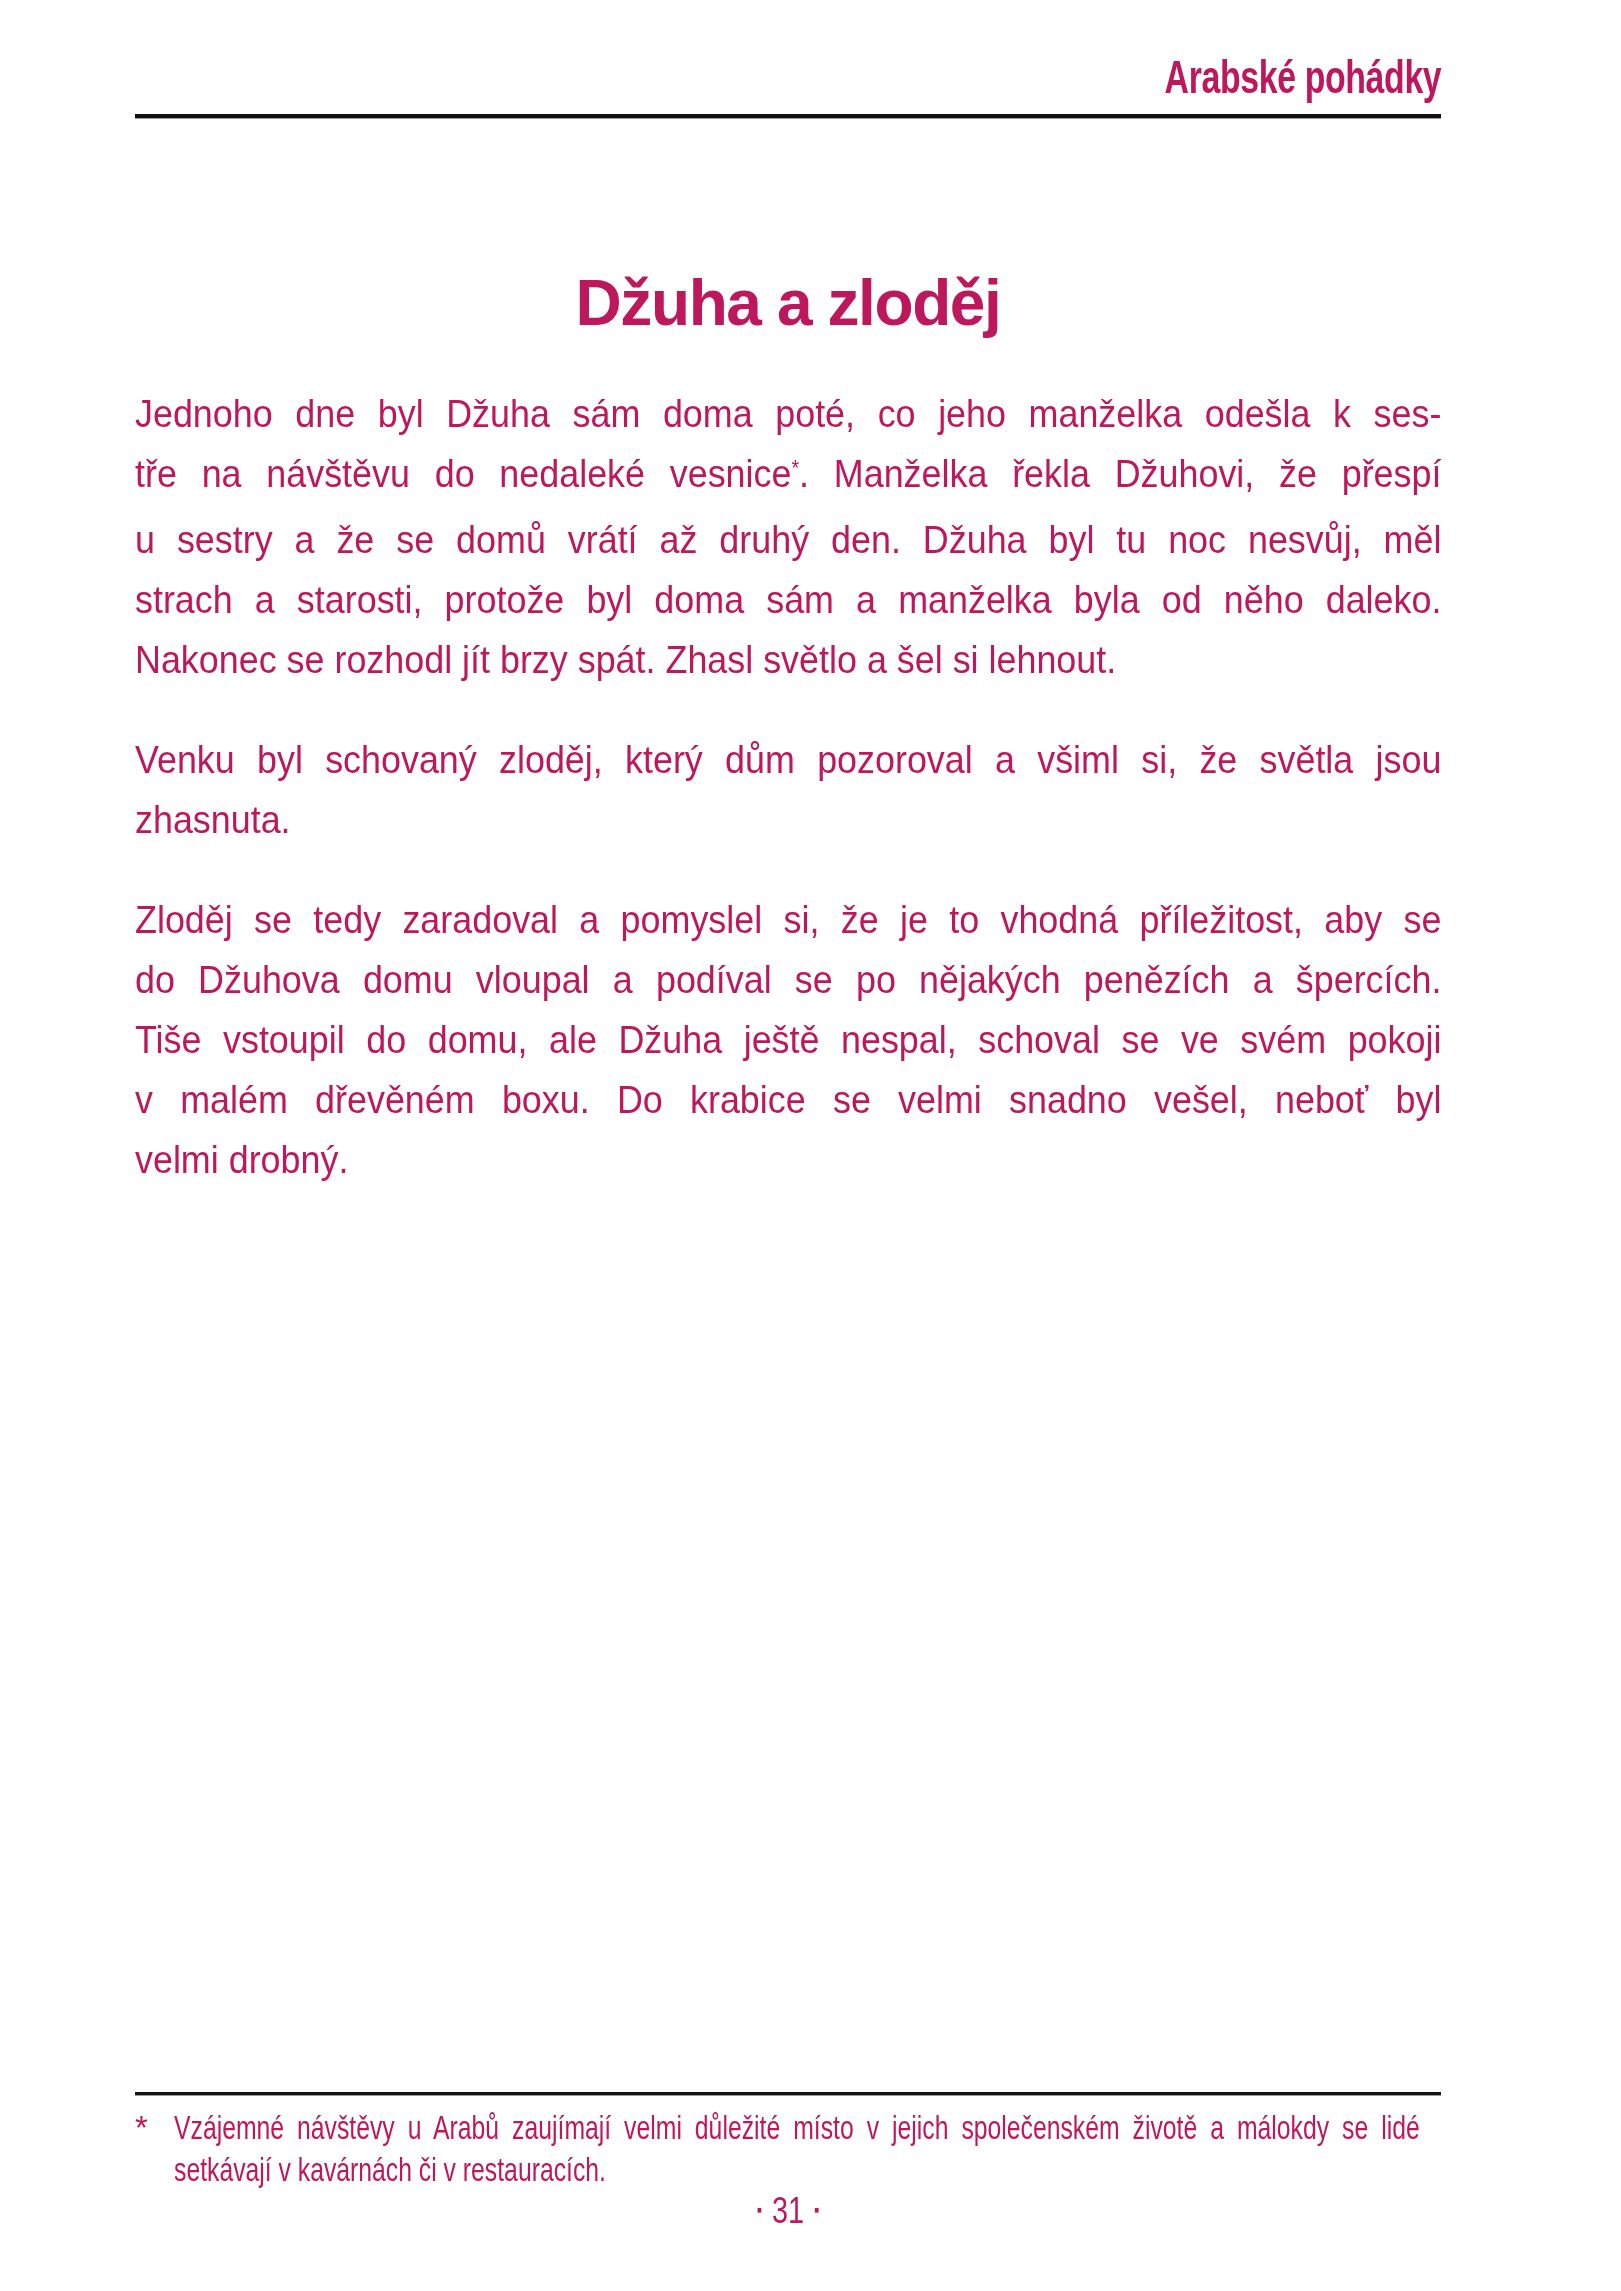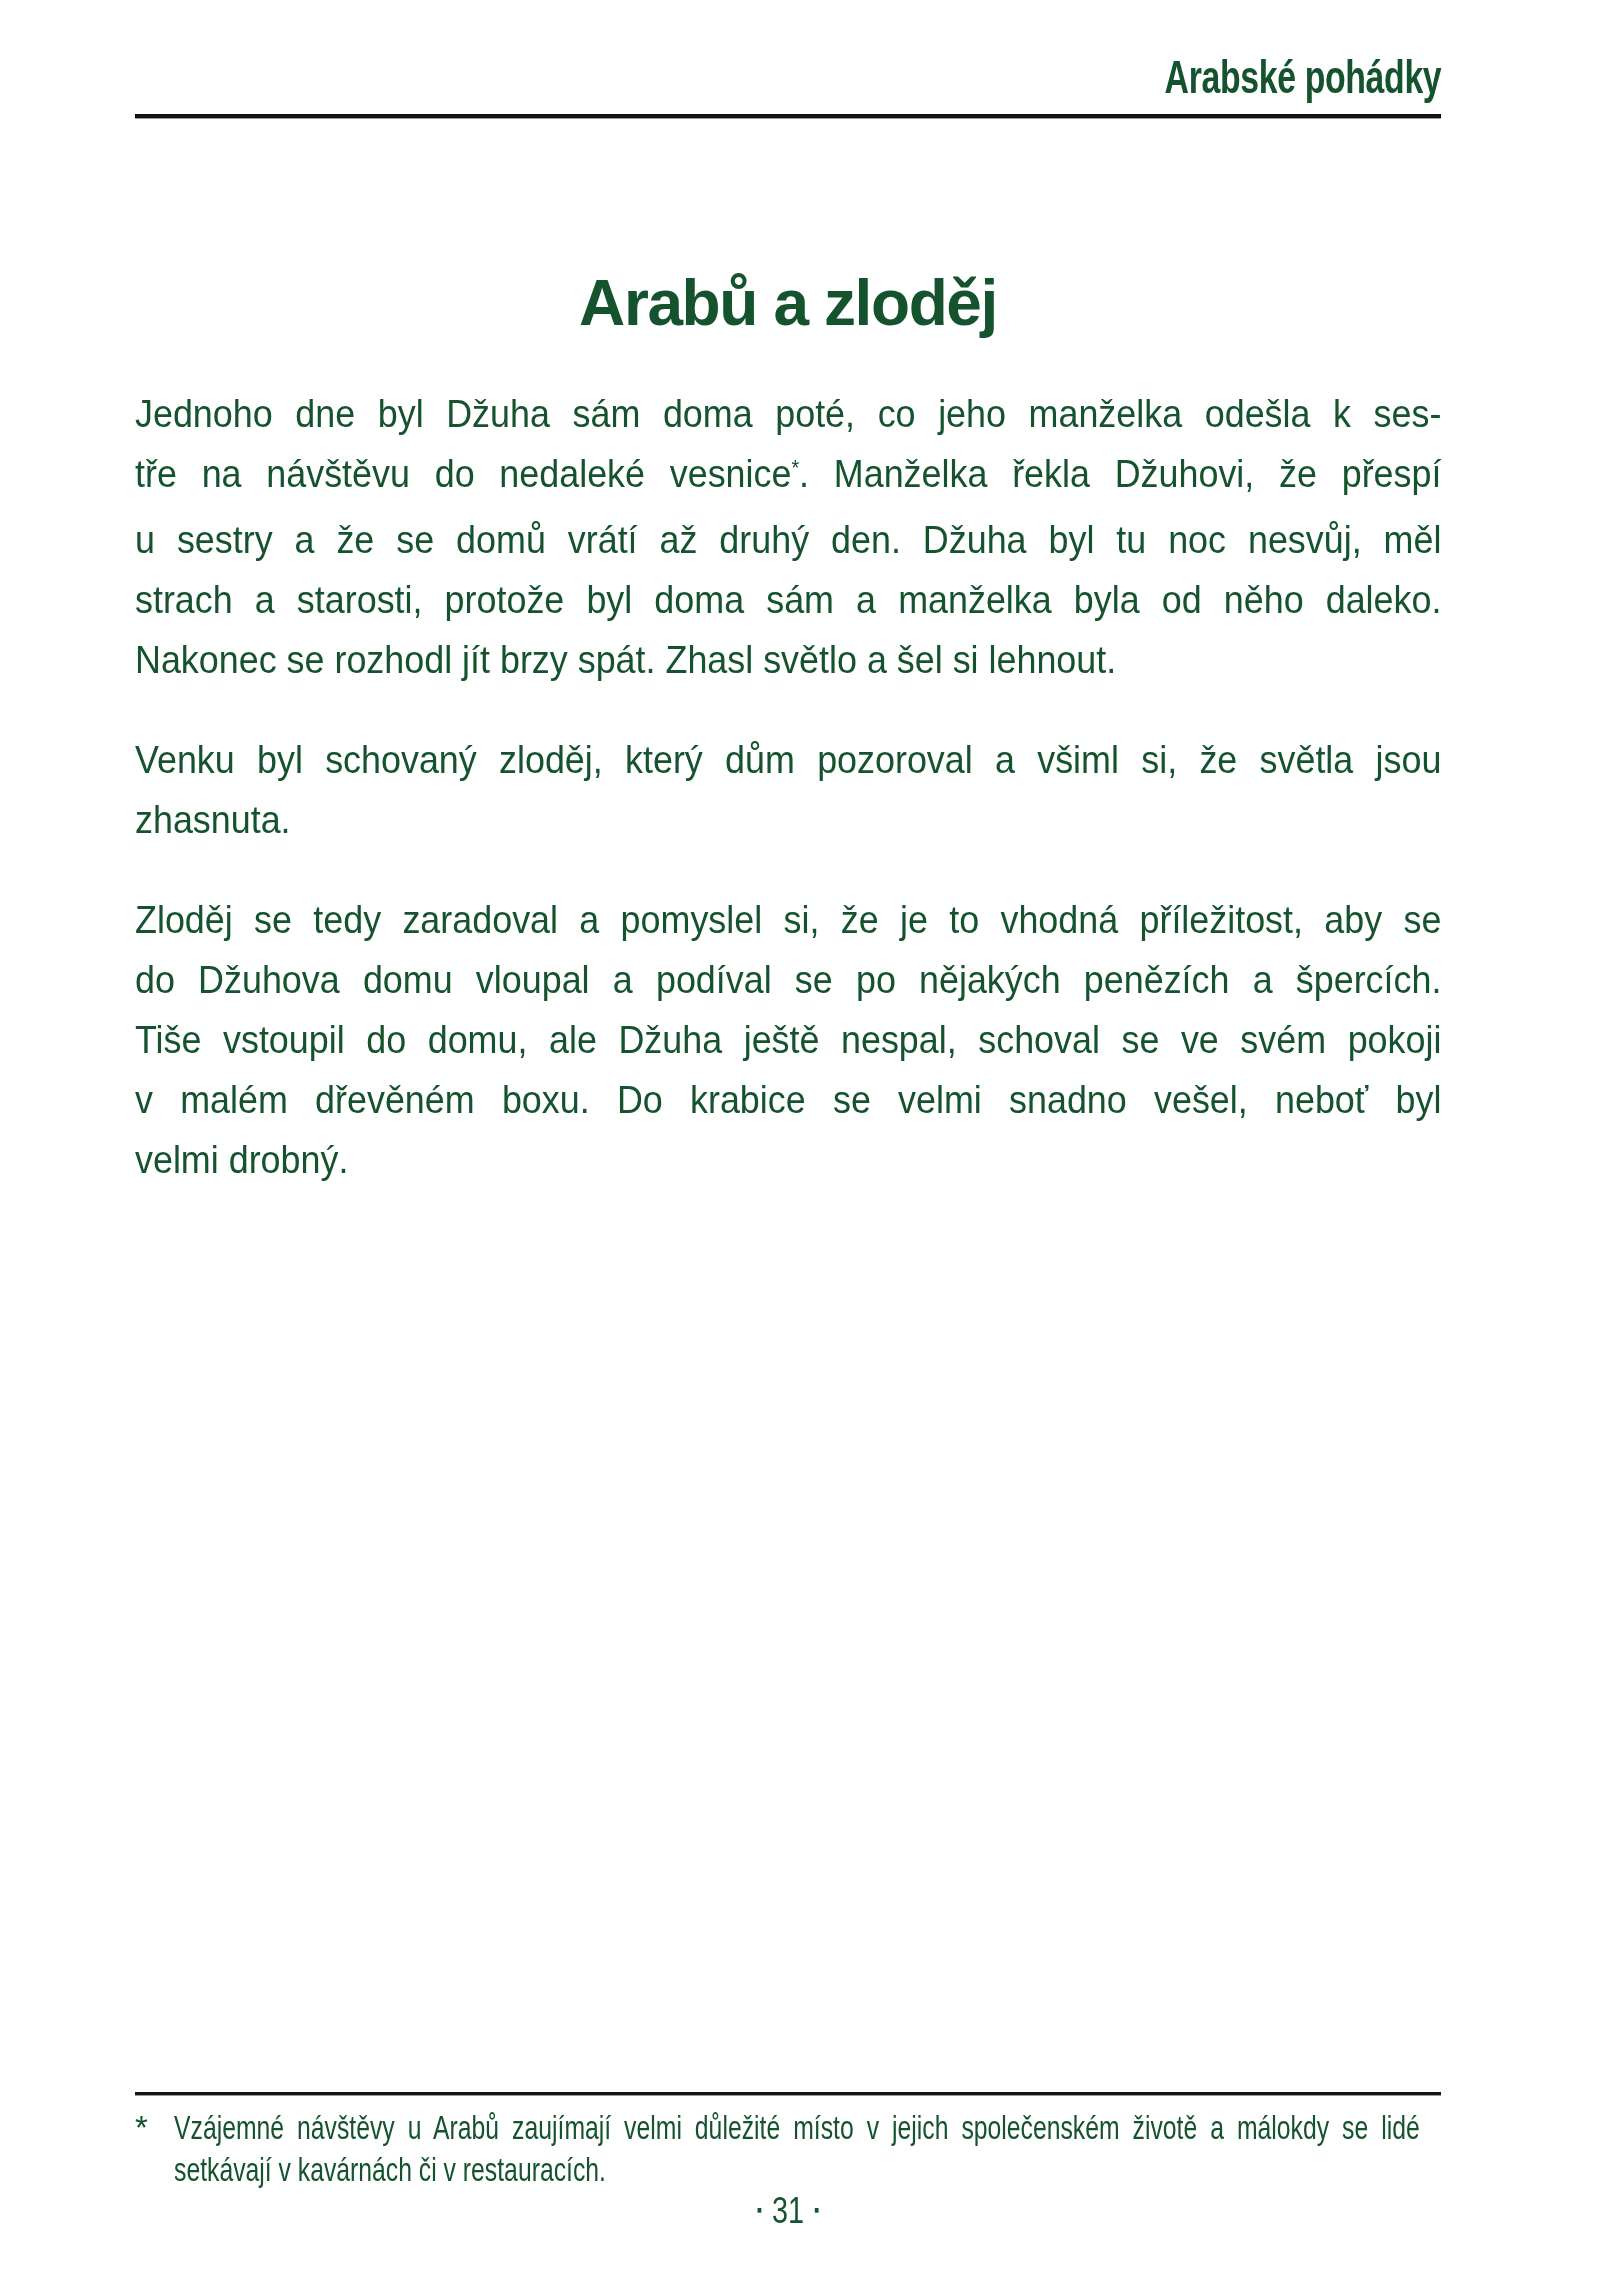--- a/index.html
+++ b/index.html
@@ -5,21 +5,21 @@
   html, body {
     margin: 0;
     padding: 0;
     background: #e8e8e8;
   }
   .page {
     position: relative;
     width: 1621px;
     height: 2291px;
     background: #ffffff;
-    color: #14532d;
+    color: #be185d;
     font-family: "Liberation Sans", "DejaVu Sans", sans-serif;
     overflow: hidden;
   }
   
   .running-header {
     position: absolute;
     top: 52px;
     left: 135px;
     width: 1306px;
     height: 49px;
@@ -155,21 +155,21 @@
 <body>
 
 <div class="page">
 
   <div class="running-header">
     <span class="hdr-inner">Arabské pohádky</span>
   </div>
 
   <div class="header-rule"></div>
 
-  <h1 class="story-title">Arabů a zloděj</h1>
+  <h1 class="story-title">Džuha a zloděj</h1>
 
   <div class="story-body">
       <div class="story-paragraph">
         <div class="para-line">Jednoho dne byl Džuha sám doma poté, co jeho manželka odešla k ses-</div>
         <div class="para-line">tře na návštěvu do nedaleké vesnice<sup>*</sup>. Manželka řekla Džuhovi, že přespí</div>
         <div class="para-line">u sestry a že se domů vrátí až druhý den. Džuha byl tu noc nesvůj, měl</div>
         <div class="para-line">strach a starosti, protože byl doma sám a manželka byla od něho daleko.</div>
         <div class="para-line last">Nakonec se rozhodl jít brzy spát. Zhasl světlo a šel si lehnout.</div>
       </div>
       <div class="story-paragraph">

